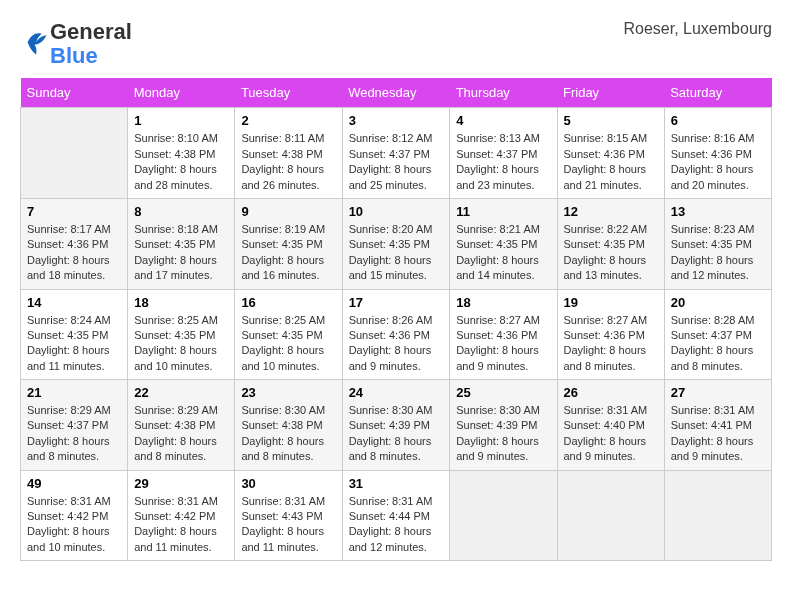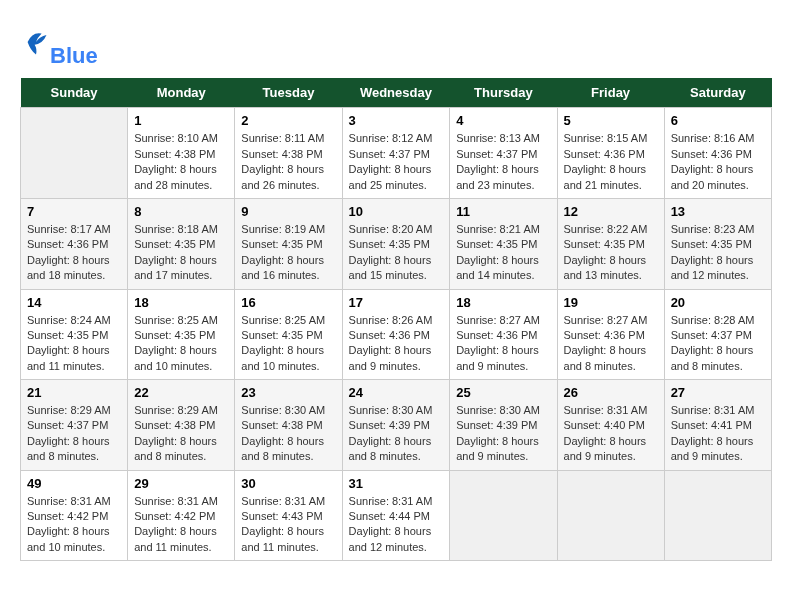--- a/index.html
+++ b/index.html
@@ -43,26 +43,26 @@
     .subtitle {
       font-size: 16px;
       color: #444;
     }
     table {
       width: 100%;
       border-collapse: collapse;
       font-size: 11.5px;
     }
     thead tr th {
-      background-color: #14532d;
+      background-color: #d946ef;
       color: #fff;
       padding: 7px 6px;
-      text-align: center;
+      text-align: left;
       font-size: 13px;
-      font-weight: bold;
+      font-weight: normal;
     }
     tbody tr td {
       vertical-align: top;
       border: 1px solid #ccc;
       padding: 5px 6px;
       width: 108px;
       min-height: 80px;
     }
     .day-num {
       font-weight: bold;
@@ -92,25 +92,26 @@
 <body>
 
 <div class="header">
   <div class="logo">
     <div>
       <svg class="logo-bird" viewBox="0 0 40 40">
         <path d="M8 20 Q15 5 28 8 Q22 14 20 20 Q25 12 35 10 Q30 22 18 24 Q22 30 20 38 Q12 32 8 20Z" fill="#1565c0"></path>
       </svg>
     </div>
     <div class="logo-text">
-      <br>
+      <span class="logo-general">General</span><br>
       <span class="logo-blue">Blue</span>
     </div>
   </div>
   <div class="title-block">
+    <div class="subtitle">Roeser, Luxembourg</div>
   </div>
 </div>
 
 <table>
   <thead>
     <tr id="thead-row">
         <th>Sunday</th>
         <th>Monday</th>
         <th>Tuesday</th>
         <th>Wednesday</th>

